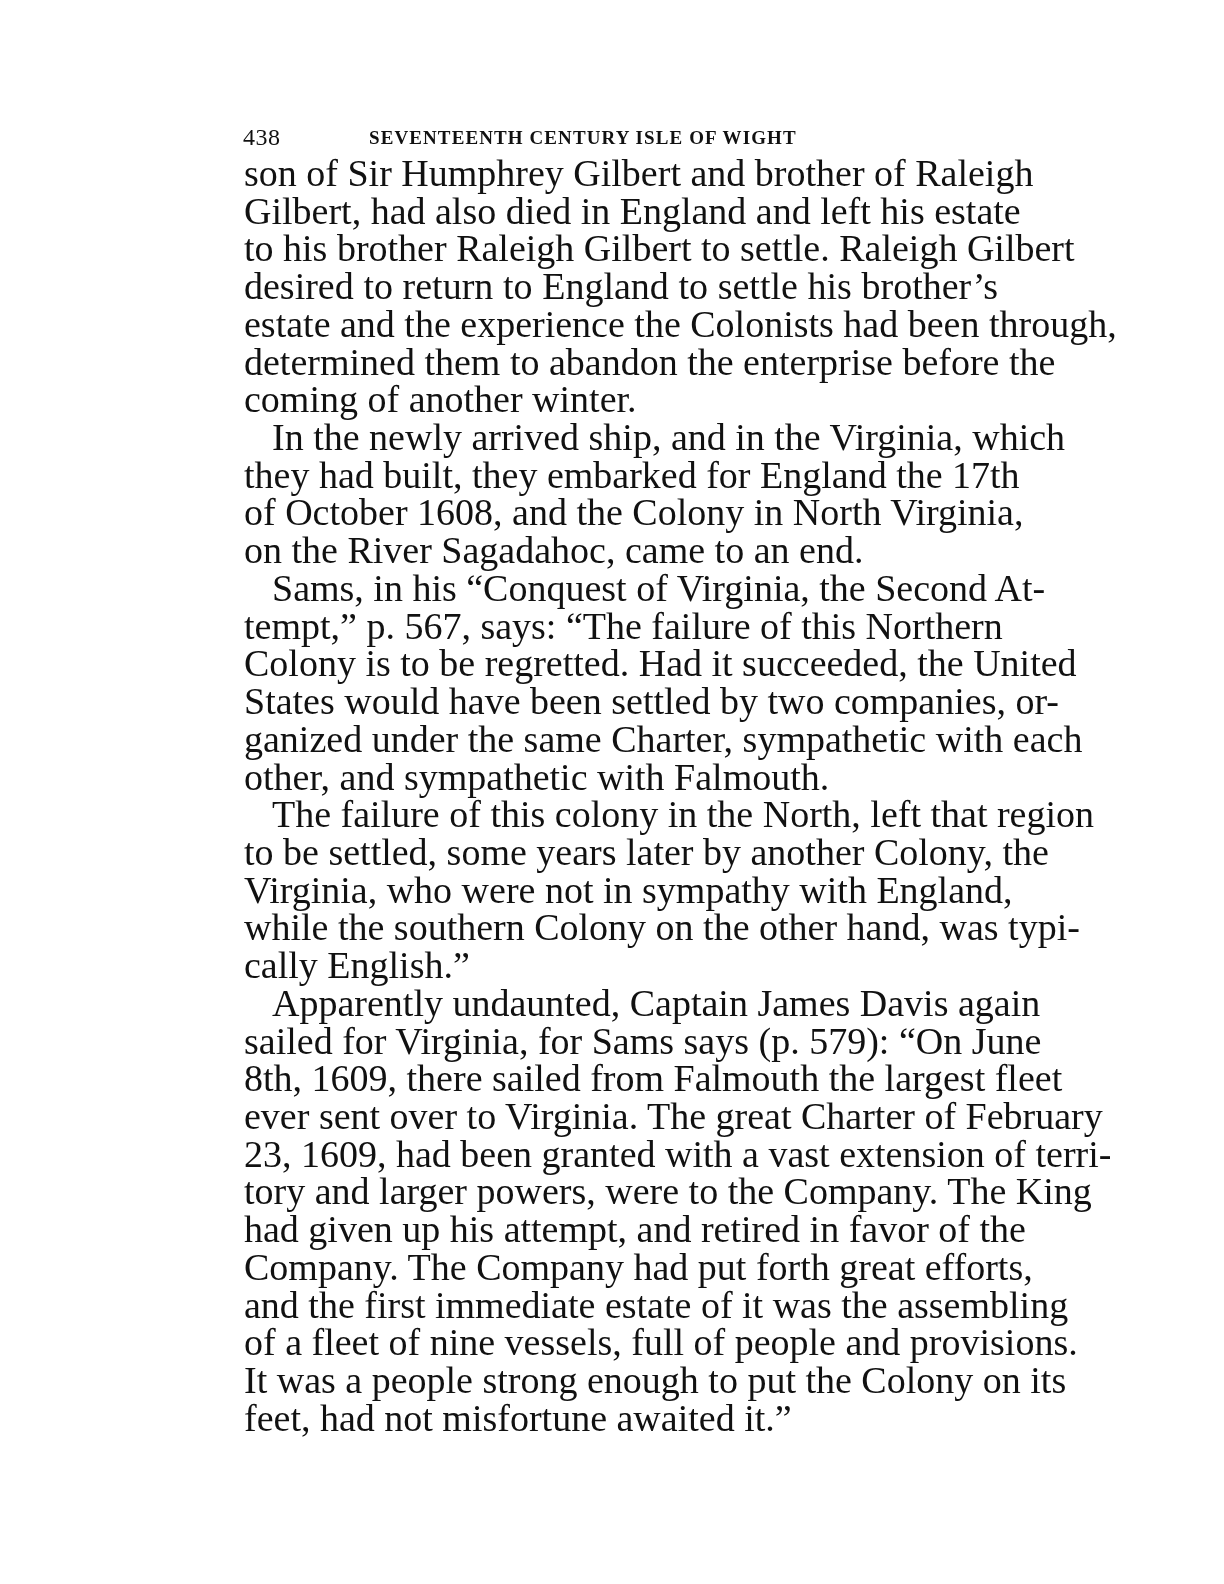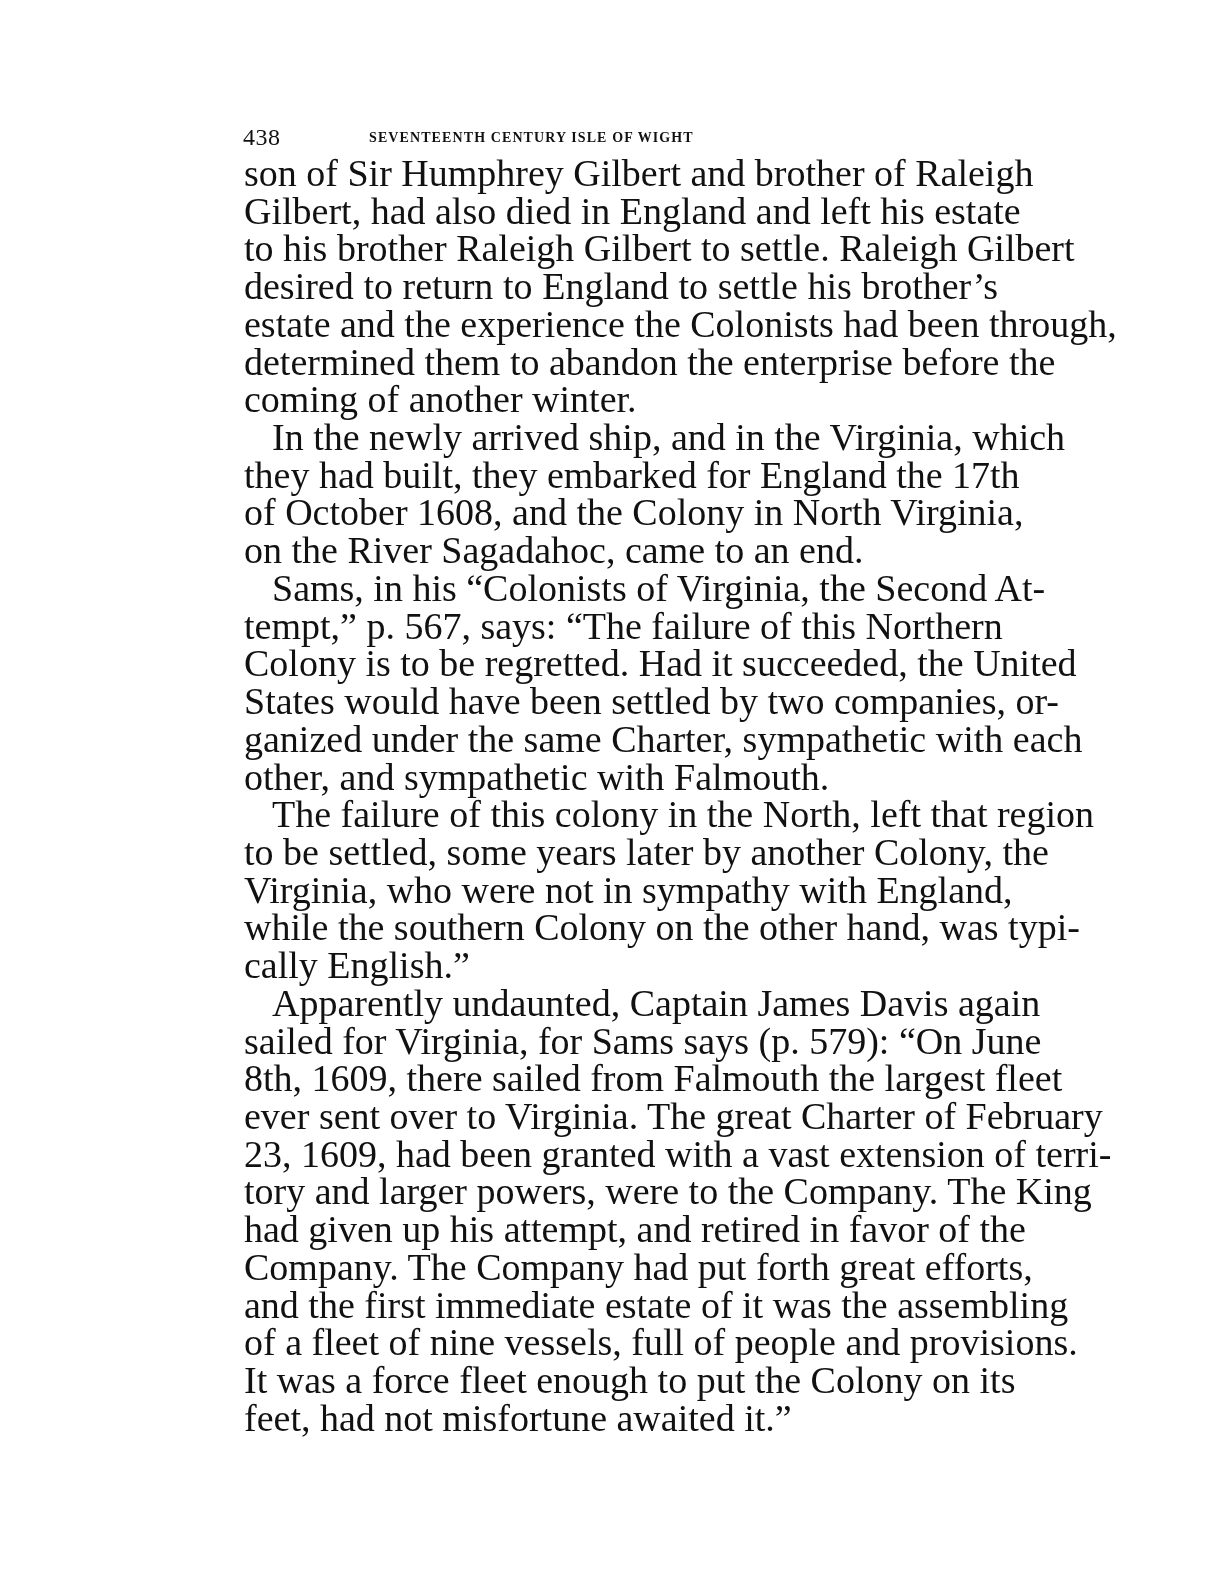--- a/index.html
+++ b/index.html
@@ -28,21 +28,21 @@
     left: 0;
     top: 0;
     font-size: 24px;
     line-height: 30px;
     letter-spacing: 0.5px;
   }
   .running-title {
     position: absolute;
     left: 126px;
     top: 2px;
-    font-size: 14px;
+    font-size: 19px;
     line-height: 28px;
     font-weight: bold;
     letter-spacing: 1.1px;
     white-space: nowrap;
   }
   .text-block {
     position: absolute;
     left: 244px;
     top: 155px;
     width: 754px;
@@ -85,21 +85,21 @@
   </div>
 
   <div>
     <span class="line indent">In the newly arrived ship, and in the Virginia, which</span>
     <span class="line">they had built, they embarked for England the 17th</span>
     <span class="line">of October 1608, and the Colony in North Virginia,</span>
     <span class="line last">on the River Sagadahoc, came to an end.</span>
   </div>
 
   <div>
-    <span class="line indent">Sams, in his “Colonists of Virginia, the Second At-</span>
+    <span class="line indent">Sams, in his “Conquest of Virginia, the Second At-</span>
     <span class="line">tempt,” p. 567, says: “The failure of this Northern</span>
     <span class="line">Colony is to be regretted. Had it succeeded, the United</span>
     <span class="line">States would have been settled by two companies, or-</span>
     <span class="line">ganized under the same Charter, sympathetic with each</span>
     <span class="line last">other, and sympathetic with Falmouth.</span>
   </div>
 
   <div>
     <span class="line indent">The failure of this colony in the North, left that region</span>
     <span class="line">to be settled, some years later by another Colony, the</span>
@@ -112,16 +112,16 @@
     <span class="line indent">Apparently undaunted, Captain James Davis again</span>
     <span class="line">sailed for Virginia, for Sams says (p. 579): “On June</span>
     <span class="line">8th, 1609, there sailed from Falmouth the largest fleet</span>
     <span class="line">ever sent over to Virginia. The great Charter of February</span>
     <span class="line">23, 1609, had been granted with a vast extension of terri-</span>
     <span class="line">tory and larger powers, were to the Company. The King</span>
     <span class="line">had given up his attempt, and retired in favor of the</span>
     <span class="line">Company. The Company had put forth great efforts,</span>
     <span class="line">and the first immediate estate of it was the assembling</span>
     <span class="line">of a fleet of nine vessels, full of people and provisions.</span>
-    <span class="line">It was a force fleet enough to put the Colony on its</span>
+    <span class="line">It was a people strong enough to put the Colony on its</span>
     <span class="line last">feet, had not misfortune awaited it.”</span>
   </div>
 </div>
 
 </body></html>

